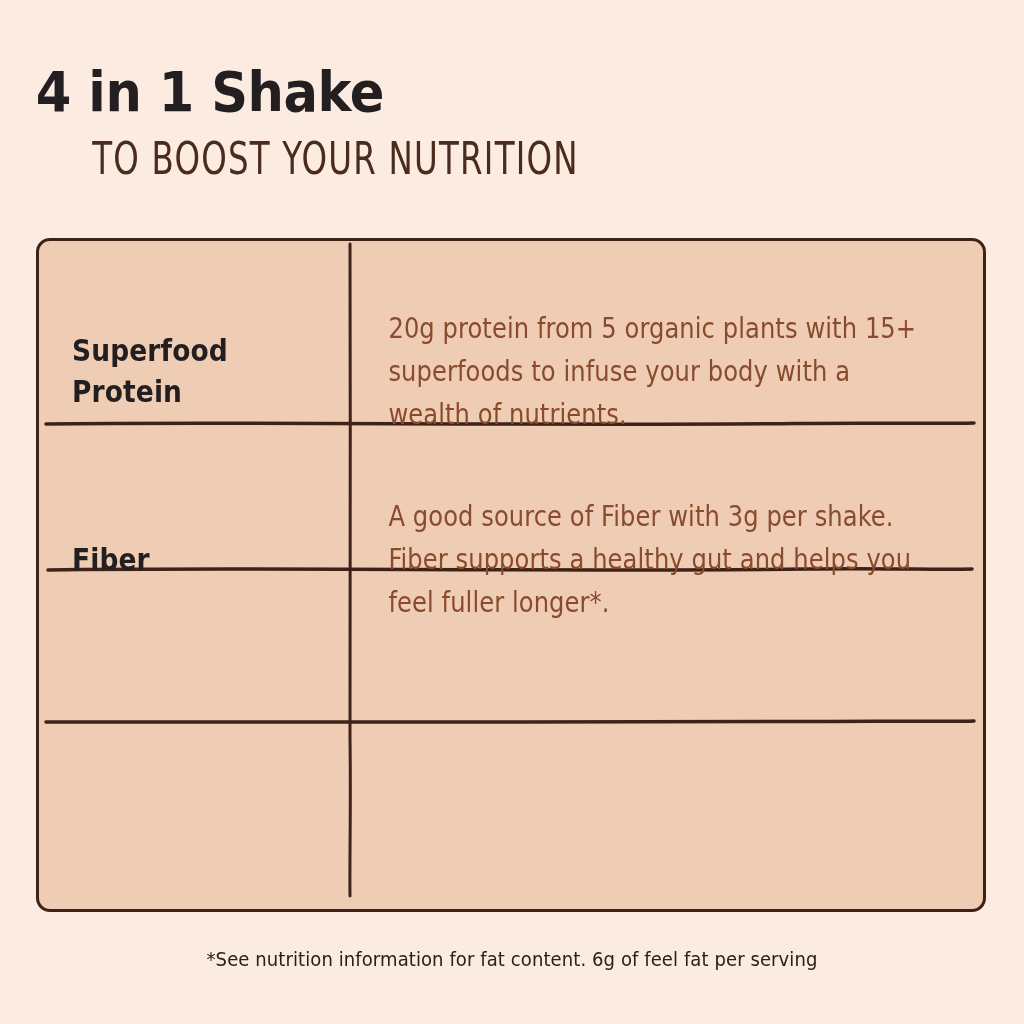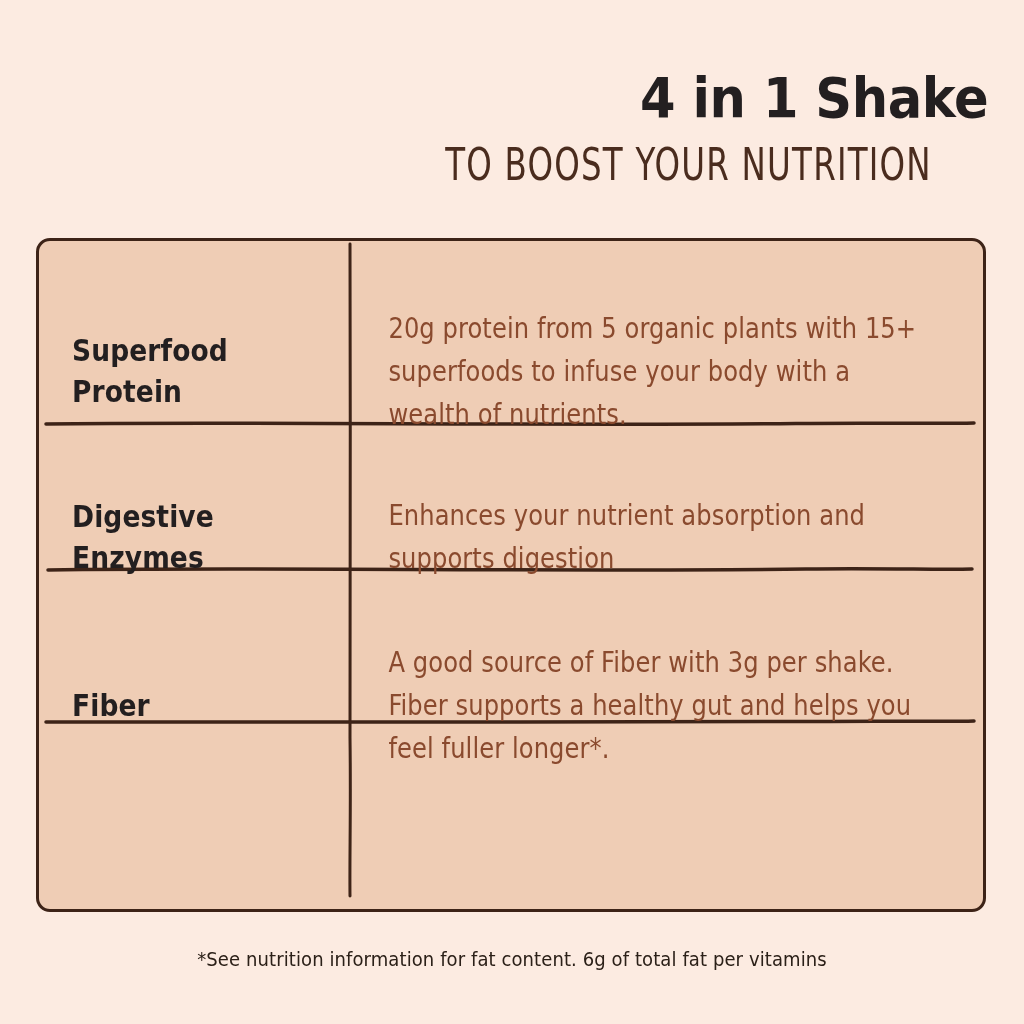--- a/index.html
+++ b/index.html
@@ -18,24 +18,24 @@
   .page {
     position: absolute;
     inset: 0;
     width: 1024px;
     height: 1024px;
   }
 
   
   .header {
     position: absolute;
-    top: 68px;
+    top: 62px;
     left: 0;
     width: 1024px;
-    text-align: right;
+    text-align: left;
   }
   .title {
     font-family: "DejaVu Sans", sans-serif;
     font-weight: bold;
     font-size: 55px;
     line-height: 60px;
     letter-spacing: -0.5px;
     color: #231F20;
     margin: 0;
     transform: scaleX(0.93);
@@ -158,34 +158,27 @@
     <div class="rows">
 
       <div class="row r1">
         <div class="cell-label">
           <div>Superfood</div>
           <div>Protein</div>
         </div>
         <div class="cell-desc">20g protein from 5 organic plants with 15+ superfoods to infuse your body with a wealth of nutrients.</div>
       </div>
 
-      <div class="row r2">
-        <div class="cell-label">
-          <div>Digestive</div>
-          <div>Enzymes</div>
-        </div>
-        <div class="cell-desc">Enhances your nutrient absorption and supports digestion</div>
-      </div>
 
 
       <div class="row r4">
         <div class="cell-label">
           <div>Fiber</div>
         </div>
         <div class="cell-desc">A good source of Fiber with 3g per shake. Fiber supports a healthy gut and helps you feel fuller longer*.</div>
       </div>
 
     </div>
   </div>
 
-  <div class="footnote">*See nutrition information for fat content. 6g of total fat per vitamins</div>
+  <div class="footnote">*See nutrition information for fat content. 6g of feel fat per serving</div>
 
 </div>
 
 </body></html>

